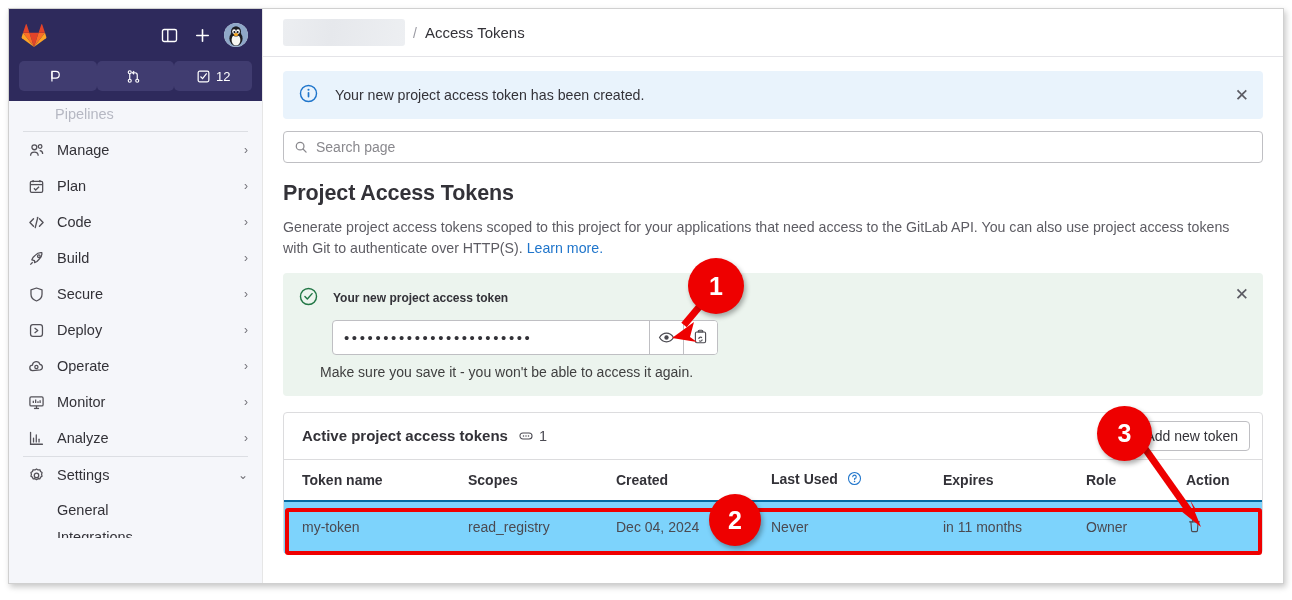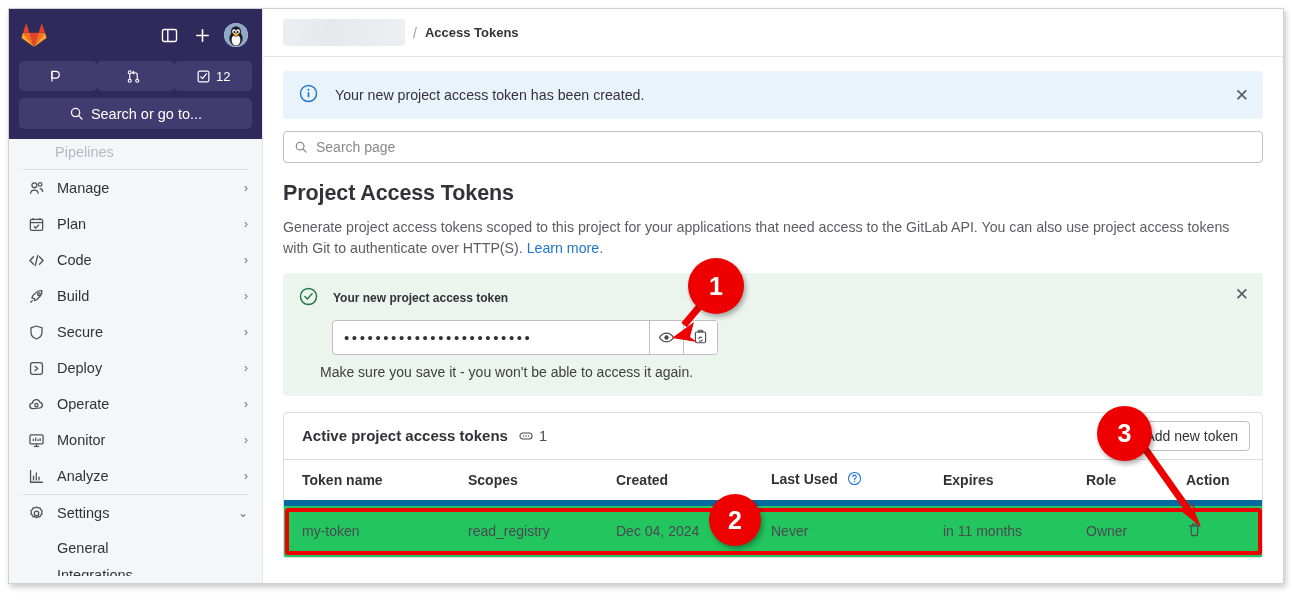--- a/index.html
+++ b/index.html
@@ -196,22 +196,22 @@
     height: 27px;
     border-radius: 3px;
     background: linear-gradient(100deg,#eceef1 0%, #e6e8ec 40%, #edeff2 100%);
   }
   .crumb-sep {
     color: #9a9aa3;
     font-size: 14px;
   }
   .crumb-current {
     color: #333238;
-    font-size: 13px;
-    font-weight: bold;
+    font-size: 15px;
+    font-weight: normal;
   }
 
   #main-body {
     padding: 14px 20px 0 20px;
     box-sizing: border-box;
   }
 
   .alert-info {
     background: #e9f3fc;
     border-radius: 4px;
@@ -389,28 +389,28 @@
     width: 100%;
     border-collapse: collapse;
     table-layout: fixed;
   }
   table.tokens th {
     text-align: left;
     font-size: 14px;
     font-weight: bold;
     color: #333238;
     padding: 11px 0 11px 0;
-    border-bottom: 6px solid #0369a1;
+    border-bottom: 2px solid #0369a1;
     background: #fff;
   }
   table.tokens td {
     font-size: 14px;
     color: #4b4a51;
     padding: 15px 0 15px 0;
-    background: #22c55e;
+    background: #7dd3fc;
   }
   .col-name  { width: 166px; padding-left: 18px !important; }
   .col-scope { width: 148px; }
   .col-created { width: 155px; }
   .col-used  { width: 172px; }
   .col-exp   { width: 143px; }
   .col-role  { width: 100px; }
   .col-action{ width: auto; }
   .help-q {
     display: inline-block;
@@ -524,27 +524,20 @@
         </div>
         <div class="sb-pill">
           <svg width="15" height="15" viewBox="0 0 16 16" fill="none" stroke="#ffffff" stroke-width="1.3">
             <rect x="2.3" y="2.3" width="11.4" height="11.4" rx="1.6"></rect>
             <polyline points="4.8,8.0 7.0,10.2 11.4,4.6"></polyline>
           </svg>
           <span>12</span>
         </div>
       </div>
 
-      <div class="sb-search">
-        <svg width="15" height="15" viewBox="0 0 16 16" fill="none" stroke="#ffffff" stroke-width="1.4">
-          <circle cx="7" cy="7" r="4.4"></circle>
-          <line x1="10.3" y1="10.3" x2="13.8" y2="13.8" stroke-linecap="round"></line>
-        </svg>
-        <span>Search or go to...</span>
-      </div>
     </div>
 
     <div id="sidebar-nav">
       <div class="nav-partial">Pipelines</div>
       <div class="nav-sep"></div>
 
       <div class="nav-item">
         <span class="nav-ico">
           <svg width="17" height="17" viewBox="0 0 16 16" fill="none" stroke="#535158" stroke-width="1.2">
             <circle cx="6" cy="5" r="2.3"></circle>

